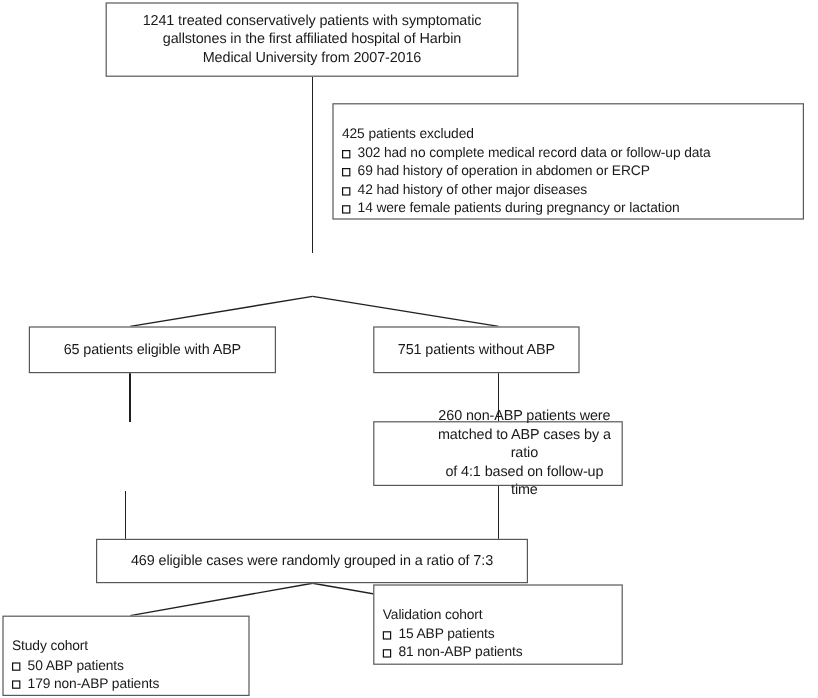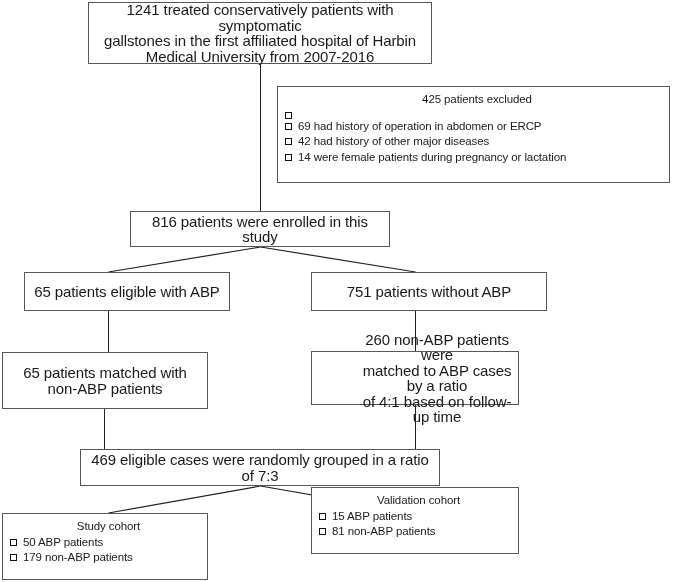--- a/index.html
+++ b/index.html
@@ -35,31 +35,30 @@
     display: flex;
     flex-direction: column;
     justify-content: center;
     z-index: 2;
   }
   .node.center {
     align-items: center;
     text-align: center;
   }
   .node-text {
-    font-size: 15px;
+    font-size: 12px;
     line-height: 15.5px;
     letter-spacing: -0.1px;
     white-space: pre-line;
     padding: 0 6px;
     text-align: center;
   }
   .node.listbox {
     justify-content: flex-start;
-    padding-top: 5px;
-    text-align: center;
+    padding-top: 18px;
   }
   .list-title {
     font-size: 11.5px;
     line-height: 15.5px;
     padding: 0 0 0 7px;
     letter-spacing: -0.1px;
   }
   .list-item {
     display: flex;
     align-items: flex-start;
@@ -120,51 +119,45 @@
   <div class="node center" style="left:88px; top:2px; width:344px; height:62px;">
     <div class="node-text">1241 treated conservatively patients with symptomatic
 gallstones in the first affiliated hospital of Harbin
 Medical University from 2007-2016</div>
   </div>
 
   <div class="node listbox" style="left:277px; top:86px; width:393px; height:97px;">
     <div class="list-title">425 patients excluded</div>
     <div class="list-item">
       <span class="cb"></span>
+      <span class="list-label">302 had no complete medical record data or follow-up data</span>
     </div>
     <div class="list-item">
       <span class="cb"></span>
       <span class="list-label">69 had history of operation in abdomen or ERCP</span>
     </div>
     <div class="list-item">
       <span class="cb"></span>
       <span class="list-label">42 had history of other major diseases</span>
     </div>
     <div class="list-item">
       <span class="cb"></span>
       <span class="list-label">14 were female patients during pregnancy or lactation</span>
     </div>
   </div>
 
-  <div class="node center" style="left:130px; top:211px; width:260px; height:36px;">
-    <div class="node-text">816 patients were enrolled in this study</div>
-  </div>
 
   <div class="node center" style="left:2px; top:272px; width:206px; height:39px;margin-left:22px;">
     <div class="node-text">65 patients eligible with ABP</div>
   </div>
 
-  <div class="node center" style="left:311px; top:272px; width:236px; height:39px;">
+  <div class="node center" style="left:311px; top:272px; width:172px; height:39px;">
     <div class="node-text">751 patients without ABP</div>
   </div>
 
-  <div class="node center" style="left:2px; top:352px; width:206px; height:57px;">
-    <div class="node-text">65 patients matched with
-non-ABP patients</div>
-  </div>
 
   <div class="node center" style="left:311px; top:351px; width:208px; height:54px;padding-left:44px;">
     <div class="node-text">260 non-ABP patients were
 matched to ABP cases by a ratio
 of 4:1 based on follow-up time</div>
   </div>
 
   <div class="node center" style="left:80px; top:449px; width:360px; height:37px;">
     <div class="node-text">469 eligible cases were randomly grouped in a ratio of 7:3</div>
   </div>

